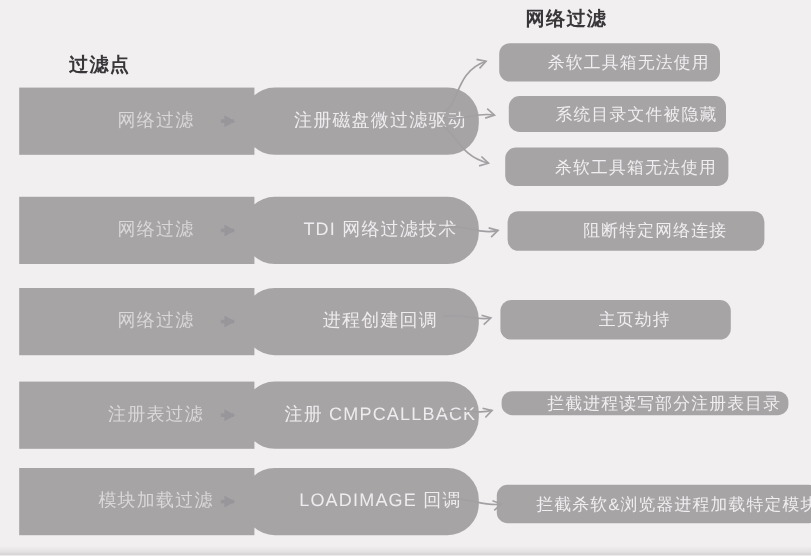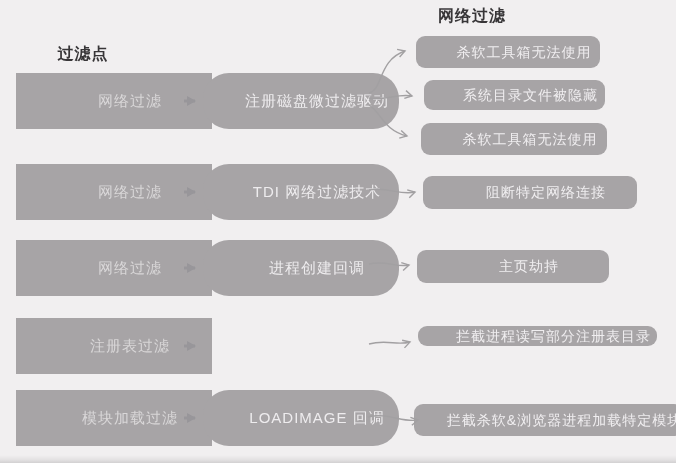--- a/index.html
+++ b/index.html
@@ -79,20 +79,21 @@
 
   <div class="box fp" style="top:73px;">网络过滤</div>
   <div class="box fp" style="top:164px;">网络过滤</div>
   <div class="box fp" style="top:240px;">网络过滤</div>
   <div class="box fp" style="top:318px;">注册表过滤</div>
   <div class="box fp" style="top:390px;">模块加载过滤</div>
 
   <div class="box tech" style="top:73px;">注册磁盘微过滤驱动</div>
   <div class="box tech" style="top:164px;">TDI 网络过滤技术</div>
   <div class="box tech" style="top:240px;">进程创建回调</div>
+  <div class="box tech" style="top:318px;">注册 CMPCALLBACK</div>
   <div class="box tech" style="top:390px;">LOADIMAGE 回调</div>
 
   <div class="box risk" style="left:416px; top:36px;  width:152px; height:32px;">杀软工具箱无法使用</div>
   <div class="box risk" style="left:424px; top:80px;  width:149px; height:30px;">系统目录文件被隐藏</div>
   <div class="box risk" style="left:421px; top:123px; width:154px; height:32px;">杀软工具箱无法使用</div>
   <div class="box risk" style="left:423px; top:176px; width:182px; height:33px;">阻断特定网络连接</div>
   <div class="box risk" style="left:417px; top:250px; width:160px; height:33px;">主页劫持</div>
   <div class="box risk" style="left:418px; top:326px; width:207px; height:20px;">拦截进程读写部分注册表目录</div>
   <div class="box risk" style="left:414px; top:404px; width:237px; height:32px;">拦截杀软&amp;浏览器进程加载特定模块</div>
 

